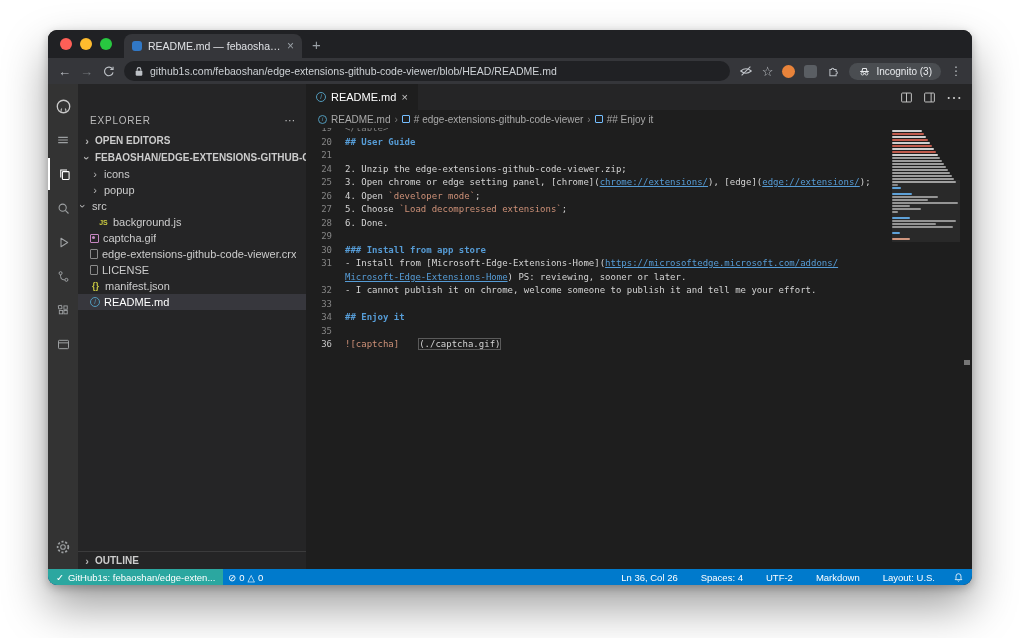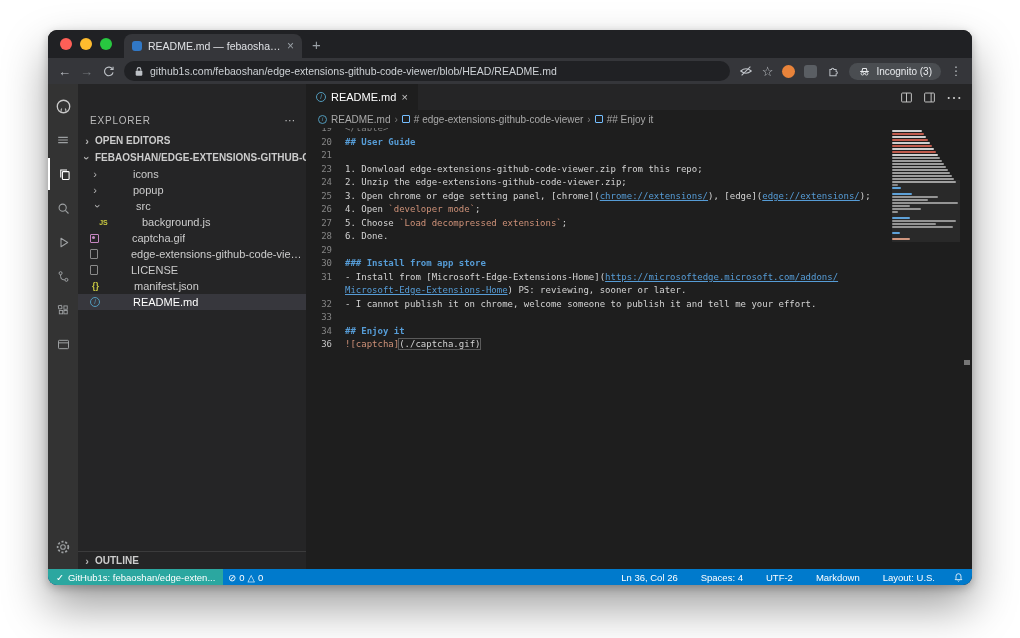--- a/index.html
+++ b/index.html
@@ -46,21 +46,21 @@
   .sb-header { height:24px; display:flex; align-items:center; justify-content:space-between; padding:0 10px 0 12px;
                font-size:10px; letter-spacing:.8px; color:#bbbbbb; flex:none;margin-top:24px; }
   .sb-more { color:#bbbbbb; font-size:11px; }
   .section-row { height:17px; display:flex; align-items:center; gap:3px; font-size:10px; font-weight:bold;
                  color:#cccccc; padding-left:4px; flex:none; overflow:hidden; white-space:nowrap; }
   .chev { display:inline-block; width:10px; color:#b3b3b3; font-size:11px; text-align:center; flex:none; }
   .chev.exp { transform:rotate(90deg); }
   .file-tree { flex:1; overflow:hidden; }
   .tree-row { height:16px; display:flex; align-items:center; gap:4px; font-size:11px; white-space:nowrap; overflow:hidden; }
   .tree-row.selected { background:#37373d; color:#ffffff; }
-  .tree-label { overflow:hidden; text-overflow:ellipsis;margin-left:29px; }
+  .tree-label { overflow:hidden; text-overflow:ellipsis; }
   .fi { flex:none; display:inline-flex; align-items:center; justify-content:center; }
   .fi-js { color:#cbcb41; font-size:7px; font-weight:bold; width:11px; }
   .fi-json { color:#cbcb41; font-size:9px; font-weight:bold; width:11px; }
   .fi-info { width:10px; height:10px; border:1px solid #519aba; border-radius:50%; color:#519aba;
              font-size:7px; line-height:8px; font-style:italic; }
   .fi-img { width:9px; height:9px; border:1px solid #c586c0; border-radius:1px; position:relative; }
   .fi-img::after { content:""; position:absolute; left:1px; top:1px; width:3px; height:3px; border-radius:50%; background:#c586c0; }
   .fi-file { width:8px; height:10px; border:1px solid #8a8a8a; border-radius:1px; }
   .outline-row { border-top:1px solid rgba(128,128,128,.25); flex:none; height:18px; }
 
@@ -81,21 +81,21 @@
   .code { position:absolute; left:0; top:-6px; right:90px; }
   .code-line { display:flex; height:13.5px; font-family:"DejaVu Sans Mono", monospace; font-size:9px; line-height:13.5px; }
   .num { width:26px; text-align:right; color:#858585; padding-right:0; flex:none; }
   .num.active { color:#c6c6c6; }
   .code-text { padding-left:13px; white-space:pre; overflow:hidden; flex:1; }
   .s-p { color:#d4d4d4; }
   .s-h { color:#569cd6; font-weight:bold; }
   .s-c { color:#ce9178; }
   .s-l { color:#569cd6; text-decoration:underline; }
   .s-t { color:#808080; }
-  .s-b { color:#d4d4d4; outline:1px solid #5a5a5a; }
+  .s-b { color:#d4d4d4; outline:1px solid #5a5a5a;margin-left:20px; }
   .cursor { display:inline-block; width:1px; height:11px; background:#aeafad; vertical-align:middle; }
 
   .minimap { position:absolute; top:2px; right:12px; width:68px; }
   .mm-bar { height:2px; margin-bottom:1px; border-radius:1px; }
   .minimap-slider { position:absolute; top:52px; right:12px; width:68px; height:62px; background:rgba(255,255,255,.05); }
   .overview { position:absolute; top:0; right:0; width:10px; bottom:0; }
   .ov-mark { position:absolute; top:232px; right:2px; width:6px; height:5px; background:#767676; }
 
   
   .statusbar { height:16px; background:#007acc; color:#ffffff; display:flex; align-items:center;
@@ -243,21 +243,21 @@
         </div>
         <div class="file-tree">
             <div class="tree-row" style="padding-left: 12px;">
               <span class="chev">›</span>
               <span class="tree-label">icons</span>
             </div>
             <div class="tree-row" style="padding-left: 12px;">
               <span class="chev">›</span>
               <span class="tree-label">popup</span>
             </div>
-            <div class="tree-row" style="padding-left: 15px;">
+            <div class="tree-row" style="padding-left: 0;">
               <span class="chev exp">›</span>
               <span class="tree-label">src</span>
             </div>
             <div class="tree-row" style="padding-left: 20px;">
               <span class="fi fi-js">JS</span>
               <span class="tree-label">background.js</span>
             </div>
             <div class="tree-row" style="padding-left: 12px;">
               <span class="fi fi-img"></span>
               <span class="tree-label">captcha.gif</span>
@@ -326,24 +326,20 @@
               </div>
               <div class="code-line">
                 <span class="num">20</span>
                 <span class="code-text"><span class="s-h">## User Guide</span></span>
               </div>
               <div class="code-line">
                 <span class="num">21</span>
                 <span class="code-text"></span>
               </div>
               <div class="code-line">
-                <span class="num">23</span>
-                <span class="code-text"><span class="s-p">1. Donwload edge-extensions-github-code-viewer.zip from this repo;</span></span>
-              </div>
-              <div class="code-line">
                 <span class="num">24</span>
                 <span class="code-text"><span class="s-p">2. Unzip the edge-extensions-github-code-viewer.zip;</span></span>
               </div>
               <div class="code-line">
                 <span class="num">25</span>
                 <span class="code-text"><span class="s-p">3. Open chrome or edge setting panel, [chrome](</span><span class="s-l">chrome://extensions/</span><span class="s-p">), [edge](</span><span class="s-l">edge://extensions/</span><span class="s-p">);</span></span>
               </div>
               <div class="code-line">
                 <span class="num">26</span>
                 <span class="code-text"><span class="s-p">4. Open </span><span class="s-c">`developer mode`</span><span class="s-p">;</span></span>
@@ -376,20 +372,24 @@
                 <span class="num">32</span>
                 <span class="code-text"><span class="s-p">- I cannot publish it on chrome, welcome someone to publish it and tell me your effort.</span></span>
               </div>
               <div class="code-line">
                 <span class="num">33</span>
                 <span class="code-text"></span>
               </div>
               <div class="code-line">
                 <span class="num">34</span>
                 <span class="code-text"><span class="s-h">## Enjoy it</span></span>
+              </div>
+              <div class="code-line">
+                <span class="num">35</span>
+                <span class="code-text"></span>
               </div>
               <div class="code-line">
                 <span class="num active">36</span>
                 <span class="code-text"><span class="s-c">![captcha]</span><span class="s-b">(./captcha.gif)</span><span class="cursor"></span></span>
               </div>
             </div>
           <div class="minimap">
               <div class="mm-bar" style="width: 30px; background: rgb(207, 207, 207);"></div>
               <div class="mm-bar" style="width: 32px; background: rgb(192, 91, 77);"></div>
               <div class="mm-bar" style="width: 34px; background: rgb(207, 207, 207);"></div>

